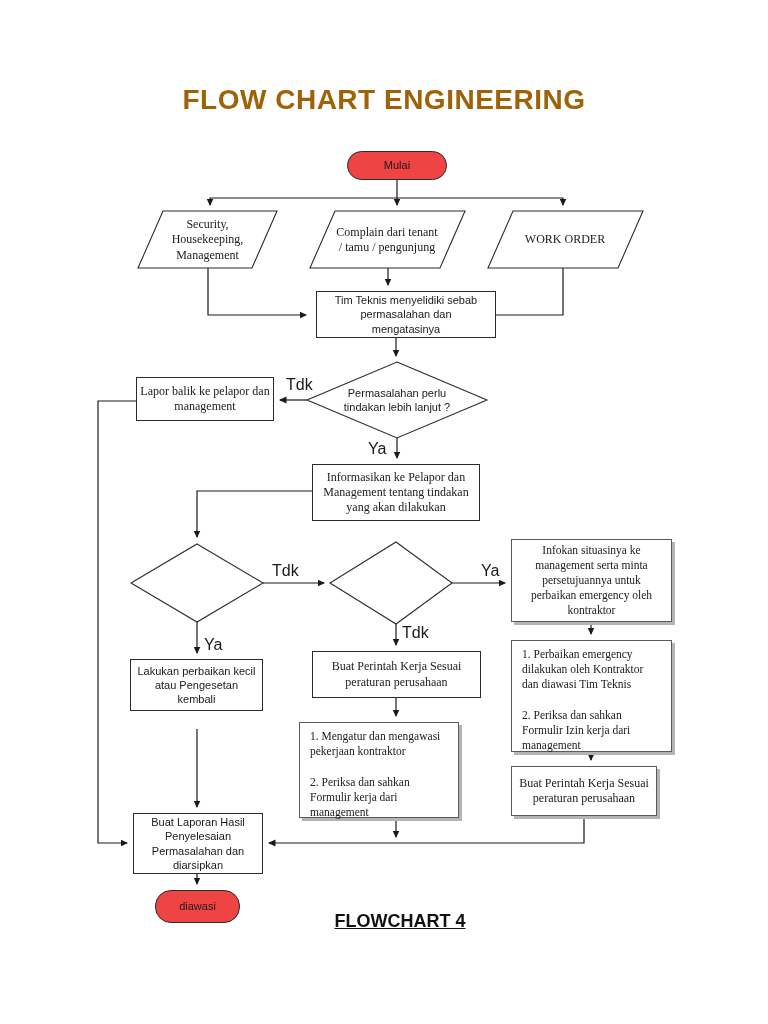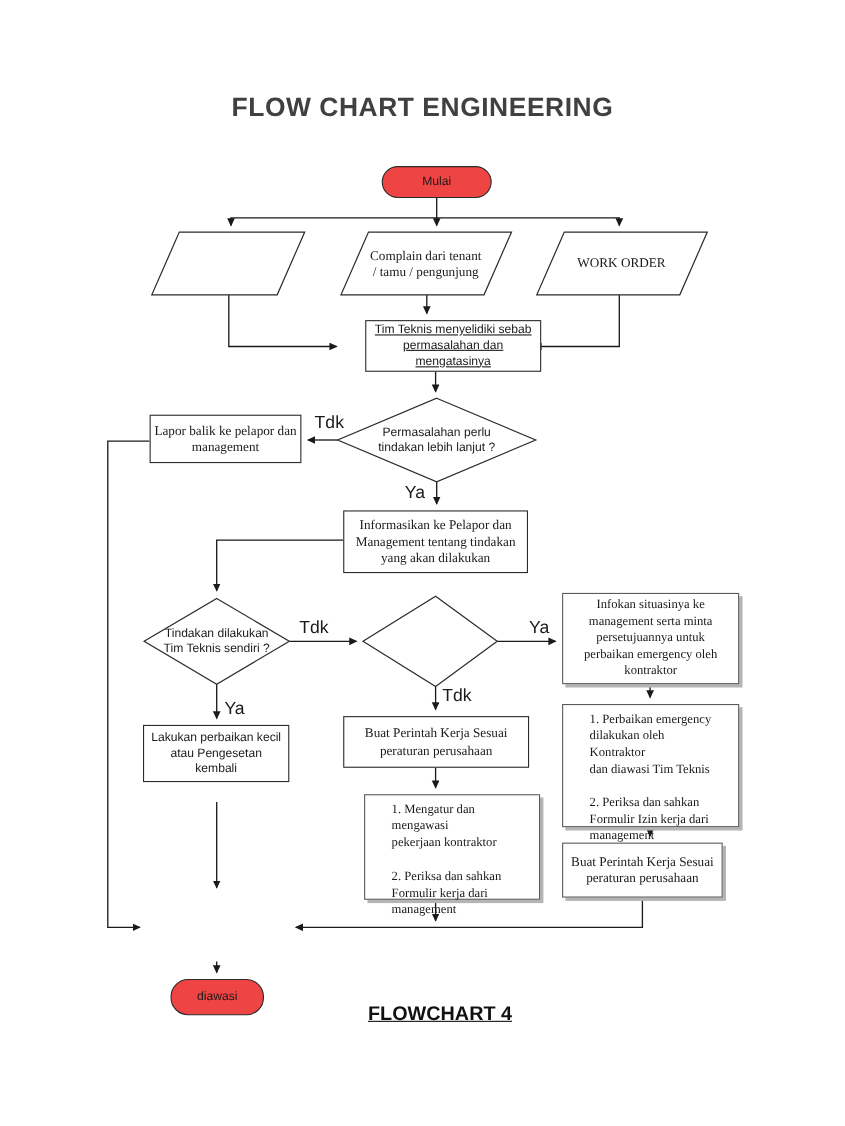--- a/index.html
+++ b/index.html
@@ -13,26 +13,26 @@
     display:flex; align-items:center; justify-content:center;
     text-align:center; white-space:pre-line; color:#1a1a1a;
   }
   .rect  { border:1px solid #2b2b2b; background:#ffffff; }
   .shadowed { border:1px solid #5a5a5a; box-shadow:3px 3px 0 0 #b4b4b4; }
   .oval  { border:1px solid #2b2b2b; background:#ef4444; border-radius:16px; }
   .overlay { background:transparent; border:none; }
   .serif { font-family:"Liberation Serif", serif; font-size:12px; line-height:1.27; }
   .serif-sm { font-family:"Liberation Serif", serif; font-size:11.5px; line-height:1.32; }
   .sans  { font-family:"Liberation Sans", sans-serif; font-size:11px; line-height:1.3; }
-  .left-align { justify-content:flex-start; align-items:flex-start; text-align:left; padding:6px 24px; }
+  .left-align { justify-content:flex-start; align-items:flex-start; text-align:left; padding:6px 10px; }
   .lbl { position:absolute; z-index:2; font-family:"Liberation Sans", sans-serif; font-size:16px; color:#1a1a1a; }
   .title {
     position:absolute; z-index:2; left:0; top:84px; width:768px; text-align:center;
-    font-family:"Liberation Sans", sans-serif; font-weight:bold; font-size:24px;
-    letter-spacing:0.5px; color:#404040;
+    font-family:"Liberation Sans", sans-serif; font-weight:bold; font-size:28px;
+    letter-spacing:0.5px; color:#a16207;
   }
   .footer {
     position:absolute; z-index:2; left:300px; top:911px; width:200px; text-align:center;
     font-family:"Liberation Sans", sans-serif; font-weight:bold; font-size:18px;
     text-decoration:underline; color:#111;
   }
 </style>
 </head>
 <body>
 
@@ -78,25 +78,28 @@
       <polygon points="513,211 643,211 618,268 488,268"></polygon>
       <polygon points="397,362 487,400 397,438 307,400"></polygon>
       <polygon points="197,544 263,583 197,622 131,583"></polygon>
       <polygon points="396,542 452,583 396,624 330,583"></polygon>
     </g>
   </svg>
 
   <div class="node oval sans" style="left:347px; top:151px; width:100px; height:29px;">Mulai</div>
   <div class="node oval sans" style="left:155px; top:890px; width:85px; height:33px;">diawasi</div>
 
+  <div class="node overlay serif" style="left:150px; top:214px; width:115px; height:52px;">Security,
+Housekeeping,
+Management</div>
   <div class="node overlay serif" style="left:322px; top:217px; width:130px; height:46px;">Complain dari tenant
 / tamu / pengunjung</div>
   <div class="node overlay serif" style="left:500px; top:228px; width:130px; height:24px;">WORK ORDER</div>
 
-  <div class="node rect sans" style="left:332px; top:291px; width:160px; height:47px;text-decoration:underline;">Tim Teknis menyelidiki sebab
+  <div class="node rect sans" style="left:316px; top:291px; width:180px; height:47px;">Tim Teknis menyelidiki sebab
 permasalahan dan
 mengatasinya</div>
   <div class="node rect serif" style="left:136px; top:377px; width:138px; height:44px;">Lapor balik ke pelapor dan
 management</div>
   <div class="node rect serif" style="left:312px; top:464px; width:168px; height:57px;">Informasikan ke Pelapor dan
 Management tentang tindakan
 yang akan dilakukan</div>
   <div class="node rect shadowed serif-sm" style="left:511px; top:539px; width:161px; height:83px;">Infokan situasinya ke
 management serta minta
 persetujuannya untuk
@@ -106,34 +109,36 @@
 dilakukan oleh Kontraktor
 dan diawasi Tim Teknis
 
 2. Periksa dan sahkan
 Formulir Izin kerja dari
 management</div>
   <div class="node rect shadowed serif" style="left:511px; top:766px; width:146px; height:50px;">Buat Perintah Kerja Sesuai
 peraturan perusahaan</div>
   <div class="node rect serif" style="left:312px; top:651px; width:169px; height:47px;">Buat Perintah Kerja Sesuai
 peraturan perusahaan</div>
-  <div class="node rect shadowed serif-sm left-align" style="left:331px; top:722px; width:160px; height:96px;">1. Mengatur dan mengawasi
+  <div class="node rect shadowed serif-sm left-align" style="left:299px; top:722px; width:160px; height:96px;">1. Mengatur dan mengawasi
 pekerjaan kontraktor
 
 2. Periksa dan sahkan
 Formulir kerja dari
 management</div>
   <div class="node rect sans" style="left:130px; top:659px; width:133px; height:52px;">Lakukan perbaikan kecil
 atau Pengesetan
 kembali</div>
+  <div class="node rect sans" style="left:133px; top:813px; width:130px; height:61px;">Buat Laporan Hasil
+Penyelesaian
+Permasalahan dan
+diarsipkan</div>
 
   <div class="node overlay sans" style="left:317px; top:375px; width:160px; height:50px;">Permasalahan perlu
 tindakan lebih lanjut ?</div>
-  <div class="node overlay sans" style="left:132px; top:558px; width:130px; height:50px;">Tindakan dilakukan
-Tim Teknis sendiri ?</div>
 
   <div class="lbl" style="left:286px; top:376px;">Tdk</div>
   <div class="lbl" style="left:368px; top:440px;">Ya</div>
   <div class="lbl" style="left:272px; top:562px;">Tdk</div>
   <div class="lbl" style="left:481px; top:562px;">Ya</div>
   <div class="lbl" style="left:402px; top:624px;">Tdk</div>
   <div class="lbl" style="left:204px; top:636px;">Ya</div>
 
   <div class="footer">FLOWCHART 4</div>
 

